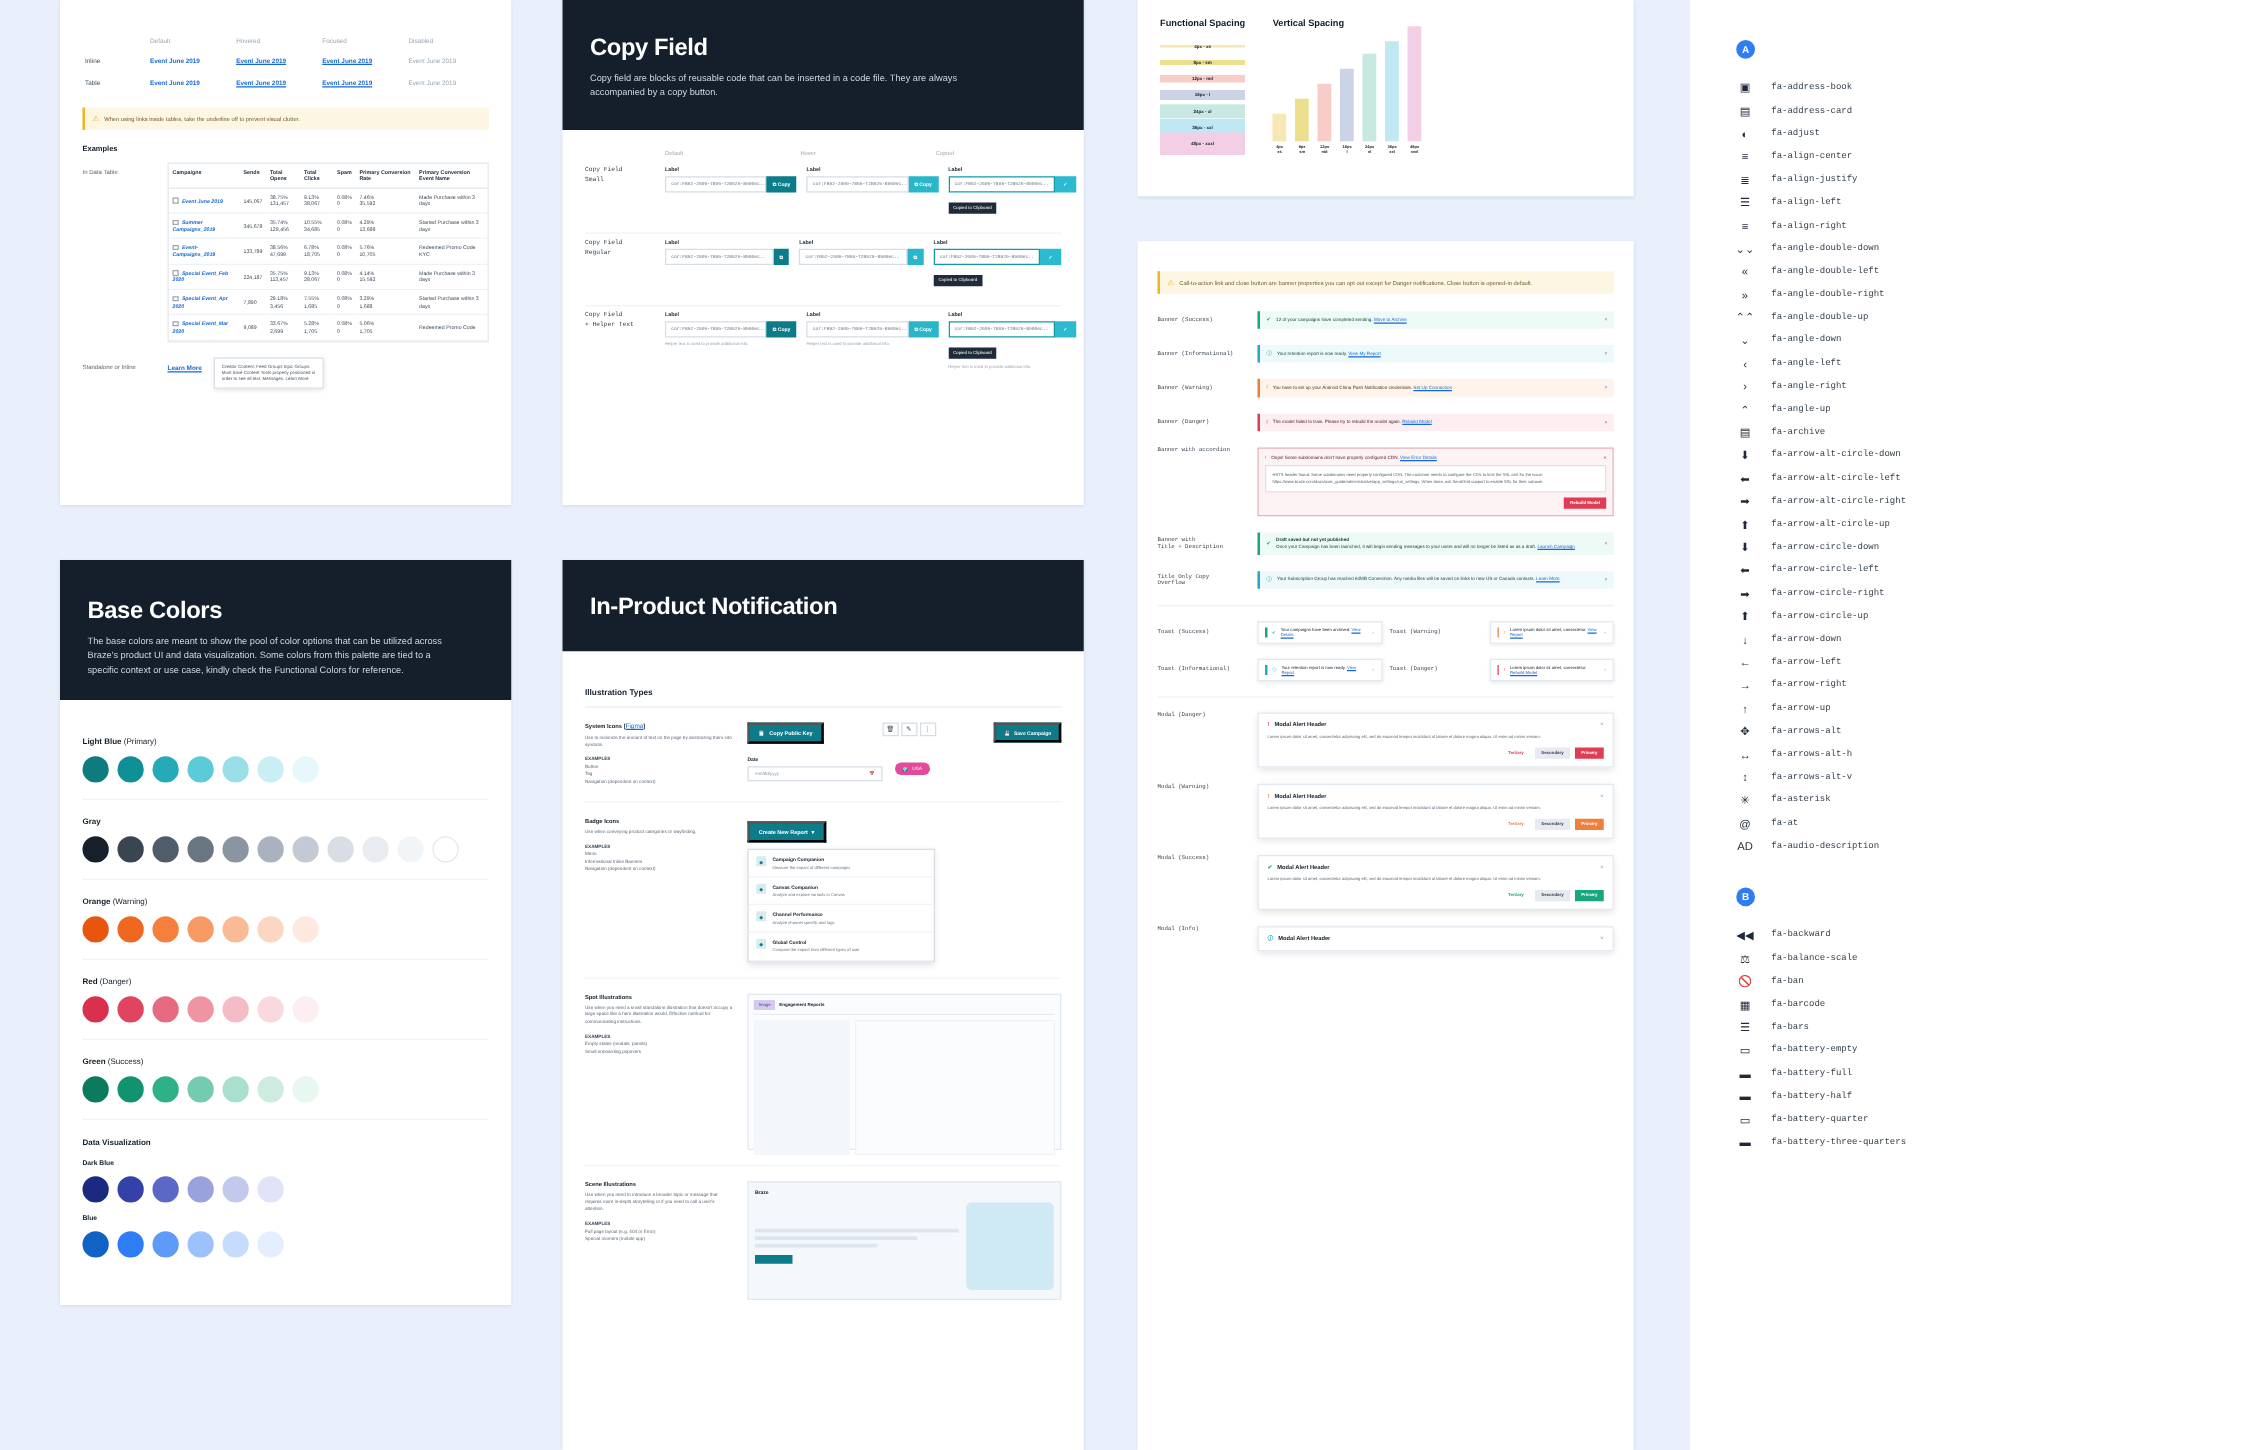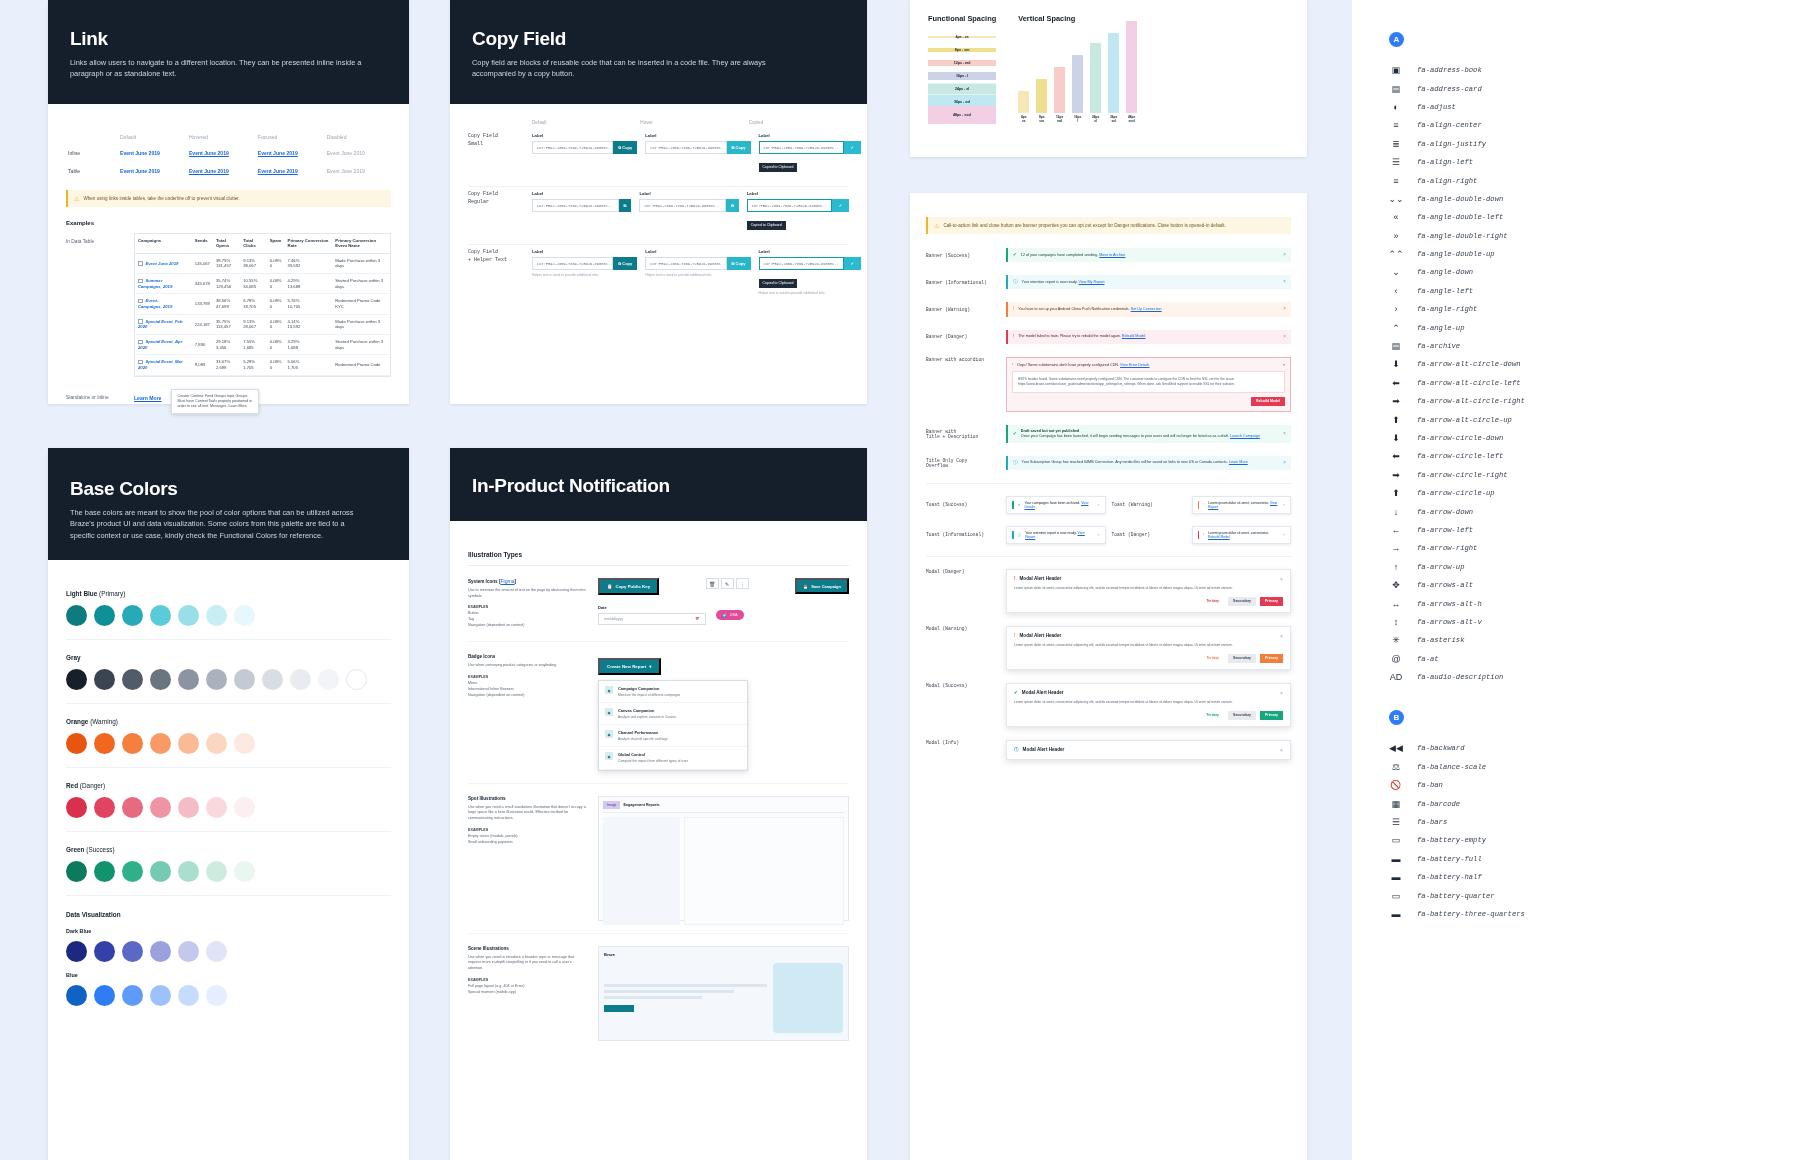--- a/index.html
+++ b/index.html
@@ -105,21 +105,21 @@
   .modal-h { display:flex; align-items:center; gap:4px; font-size:4.6px; font-weight:700; }
   .modal-h .x { margin-left:auto; color:#9aa6b4; font-size:5px; font-weight:400;}
   .modal-p { font-size:3.3px; color:#5b6775; line-height:1.5; margin:4px 0 6px; }
   .modal-btns { display:flex; gap:4px; align-items:center; justify-content:flex-end; }
   .mb { font-size:3.5px; padding:2.5px 5px; font-weight:700; }
   .mb.tertiary { background:transparent; }
   .mb.secondary { background:#e7ebf0; color:#37424f; }
   .hr-soft { border-top:1px solid #eef2f6; margin:10px 0 12px; }
 
   
-  #colors-card { left: 48px; top: 448px; width: 361px; height: 712px; }
+  #colors-card { left: 48px; top: 448px; width: 361px; height: 596px; }
   #colors-card .card-head { height: 112px; padding-top: 30px; }
   .cg-title { font-size: 6.4px; font-weight: 700; margin: 14px 0 8px; }
   .cg-title em { font-style: normal; font-weight: 400; }
   .swatches { display: flex; gap: 7px; }
   .sw { width: 21px; height: 21px; border-radius: 50%; }
   .sw.ring { border: 1px solid #e2e8f0; }
   .divider { border-top: 1px solid #eef2f6; margin-top: 13px; }
   .dv-h { font-size: 6.4px; font-weight: 700; margin: 15px 0 9px; }
   .dv-sub { font-size: 5.4px; font-weight: 700; margin: 10px 0 7px; }
 
@@ -147,33 +147,29 @@
   #directory { position: absolute; left: 1352px; top: 0; width: 448px; height: 1160px; background: #fff; }
   .dir-head { background: #eaf1fb; padding: 33px 0 0 37px; height: 118px; }
   .dir-kicker { color: #2f7df6; font-size: 7.4px; font-weight: 700; letter-spacing: .4px; }
   .dir-title { font-size: 25px; font-weight: 700; margin-top: 6px; letter-spacing: -.6px; white-space: nowrap; }
   .dir-list { padding: 22px 0 0 37px; }
   .letter { width: 15px; height: 15px; border-radius: 50%; background: #2f7df6; color: #fff;
             display: flex; align-items: center; justify-content: center; font-size: 8px; font-weight: 700;
             margin: 10px 0 14px; }
   .ico-row { display: flex; align-items: center; gap: 14px; height: 18.4px; }
   .ico-glyph { width: 14px; display: flex; align-items: center; justify-content: center; color: #1e2a38; font-size: 9px; }
-  .ico-name { font-size: 7.2px; color: #37424f; font-family: "Liberation Mono", monospace; font-style: italic; }
+  .ico-name { font-size: 7.2px; color: #37424f; font-family: "Liberation Mono", monospace; }
   .letter-gap { height: 14px; }
 </style>
 </head>
 <body>
 
 <div class="canvas">
 
   <section class="card" id="link-card">
-    <div class="card-head">
-      <h2>Link</h2>
-      <p>Links allow users to navigate to a different location. They can be presented inline inside a paragraph or as standalone text.</p>
-    </div>
     <div class="card-body">
       <table class="lnk-table">
         <tbody>
             <tr>
           <th style="width:52px"></th>
           <th>Default</th>
           <th>Hovered</th>
           <th>Focused</th>
           <th>Disabled</th>
         </tr>

